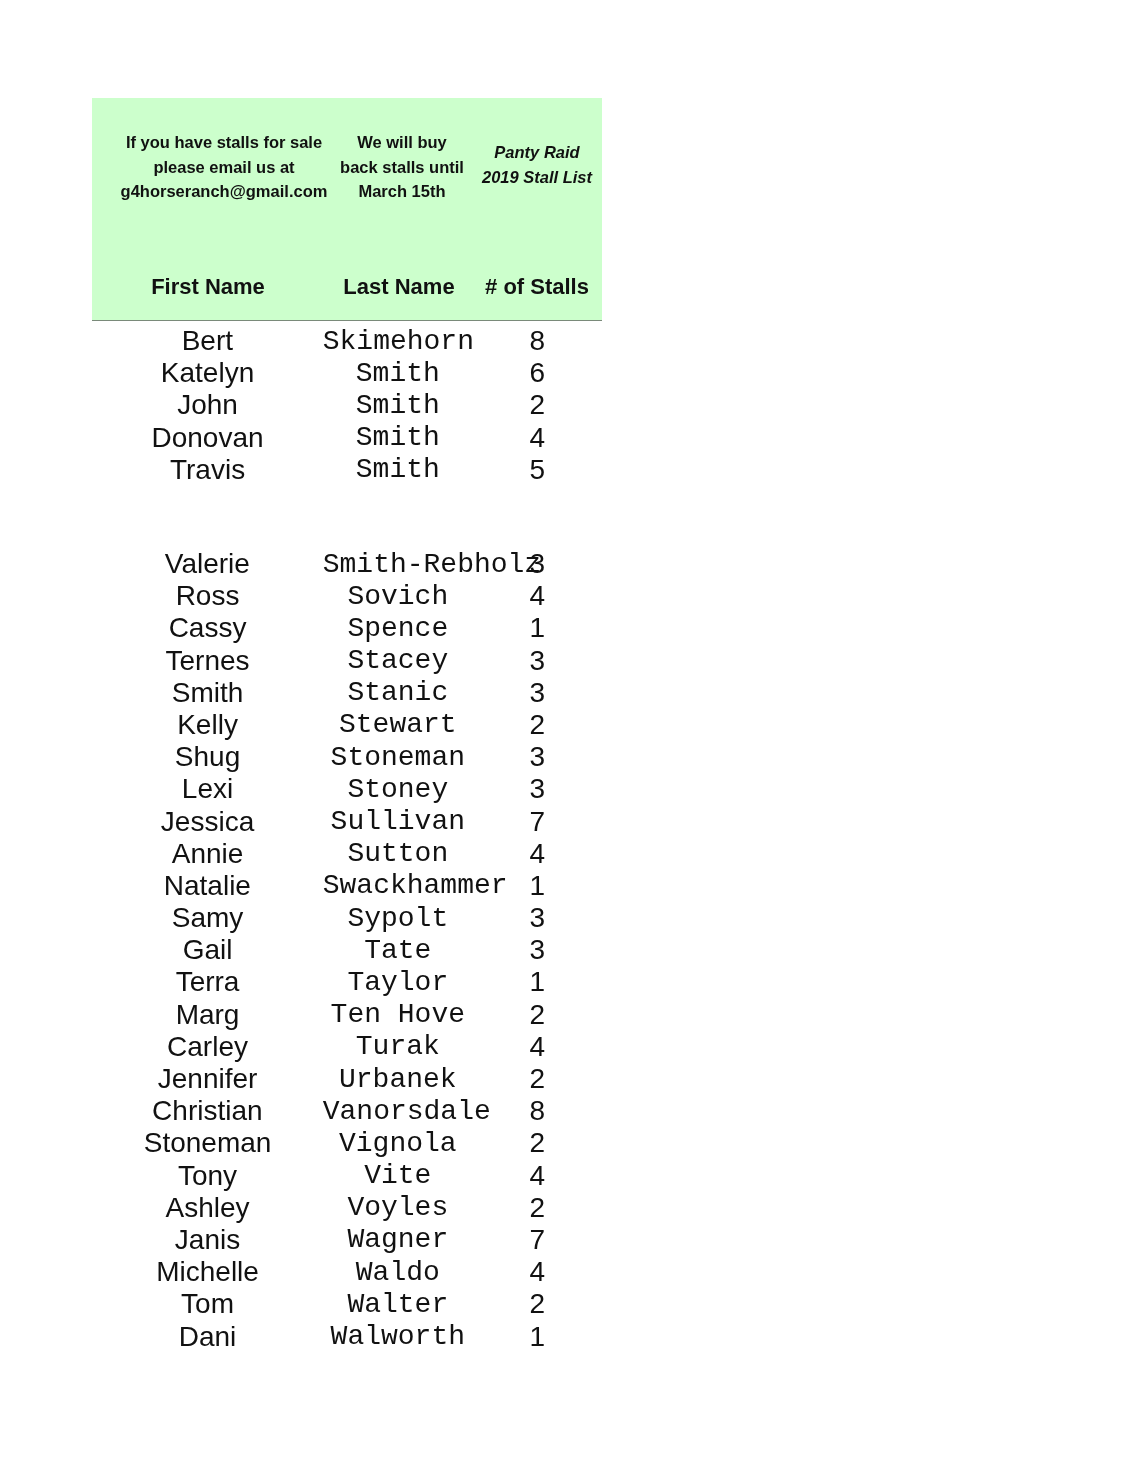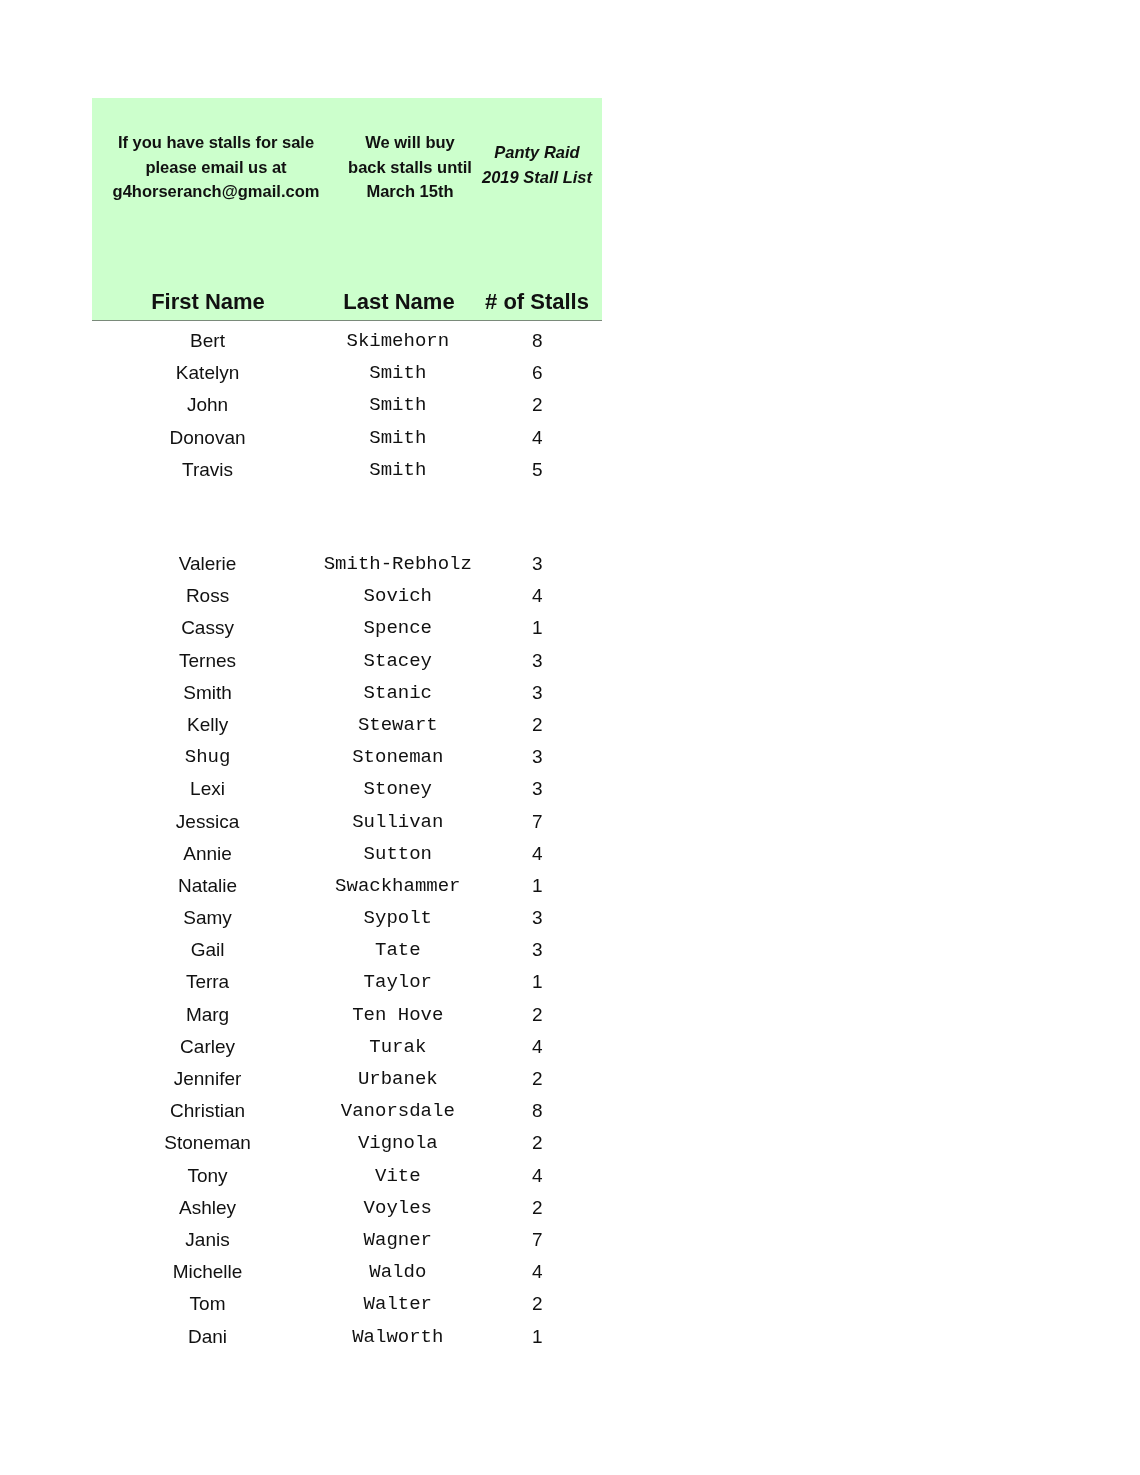--- a/index.html
+++ b/index.html
@@ -29,57 +29,57 @@
     }
     .note {
       position: absolute;
       top: 32px;
       font-weight: bold;
       font-size: 16.5px;
       line-height: 24.5px;
       text-align: center;
       white-space: pre-line;
     }
-    .note.c1 { left: 8px; width: 232px; }
-    .note.c2 { left: 244px; width: 148px; text-align: center; }
+    .note.c1 { left: 16px; width: 232px; }
+    .note.c2 { left: 236px; width: 148px; text-align: center; }
     .note.c3 { left: 380px; width: 130px; top: 42px; font-style: italic; }
     .col-head {
       position: absolute;
-      top: 191px;
+      top: 176px;
       font-weight: bold;
       font-size: 22px;
       text-align: center;
     }
     .col-head.c1 { left: 0; width: 232px; }
     .col-head.c2 { left: 212px; width: 190px; text-align: center; }
     .col-head.c3 { left: 380px; width: 130px; }
     .rows {
       margin-top: 4px;
     }
     .group {
       margin-bottom: 0;
     }
     .group + .group {
       margin-top: 62px;
     }
     .row {
       display: flex;
       height: 32.2px;
       align-items: center;
-      font-size: 19px;
+      font-size: 28px;
     }
     .cell {
       text-align: center;
       white-space: nowrap;
     }
     .cell.first { width: 232px; }
     .cell.last { width: 148px; margin-left: 0; padding-left: 0; }
     .cell.stalls { width: 130px; }
     .cell.last { width: 150px; position: relative; left: 0; font-family: Liberation Mono, monospace; }
-    .cell.serif { font-family: Liberation Mono, monospace; }
+    .cell.serif { font-family: Liberation Sans, sans-serif; }
   </style>
 </head>
 <body>
 
 <div class="sheet">
   <div class="header-block">
     <div class="note c1">If you have stalls for sale
 please email us at
 g4horseranch@gmail.com</div>
     <div class="note c2">We will buy

